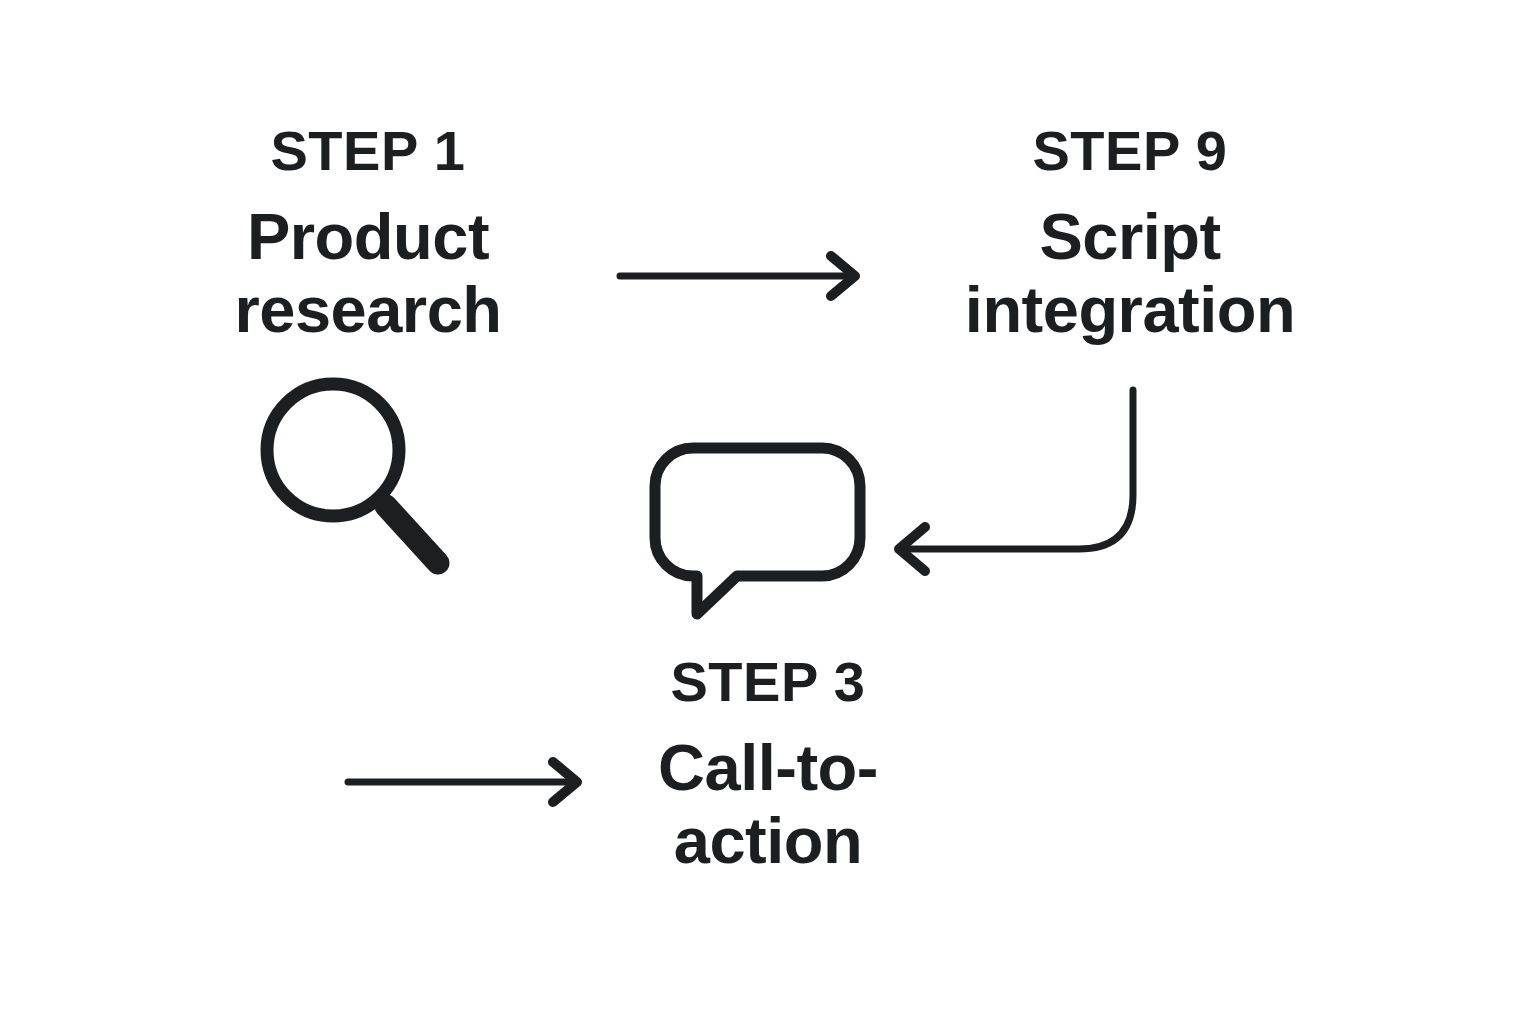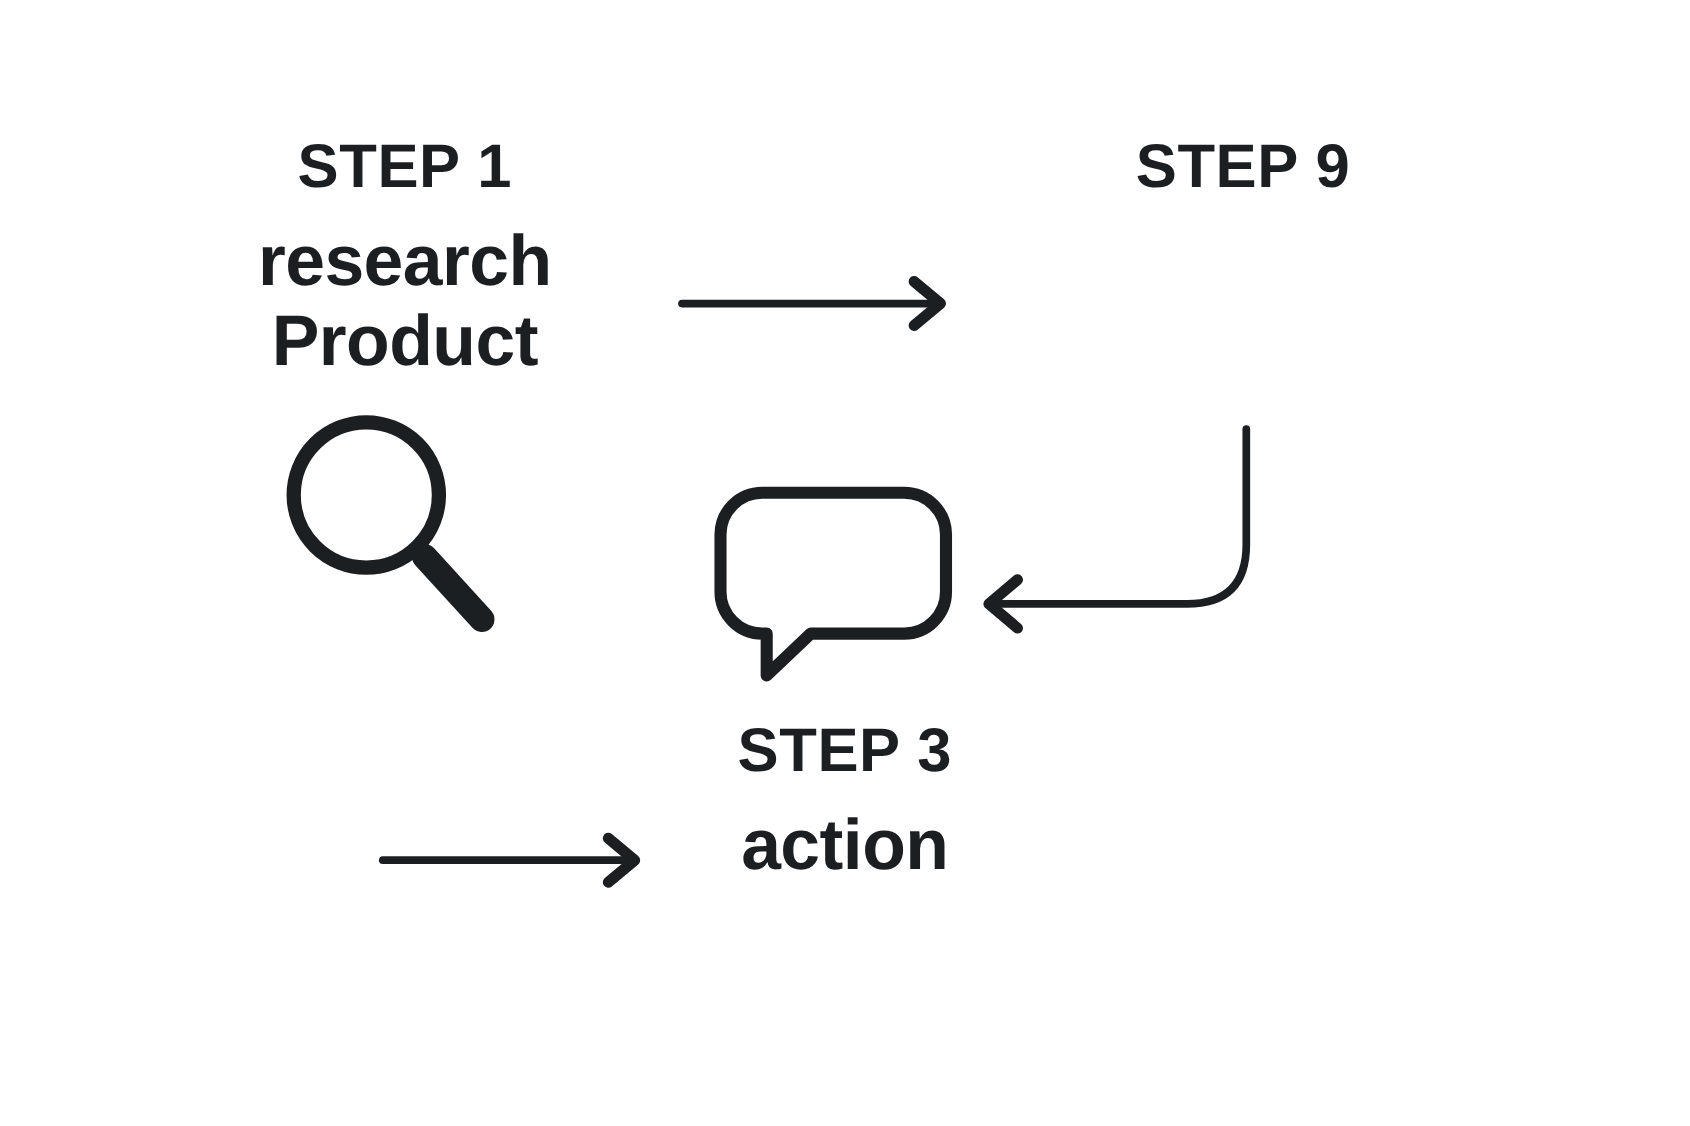--- a/index.html
+++ b/index.html
@@ -47,32 +47,37 @@
   svg { color: var(--ink, #1c1f21); }
 </style>
 </head>
 <body>
 
 <div class="canvas" style="--ink: #1c1f21; --bg: #ffffff;">
 
   <div class="step step1">
     <div class="step-label">STEP 1</div>
     <div class="step-title">
+      <div>Product</div>
       <div>research</div>
-      <div>Product</div>
     </div>
   </div>
 
   <div class="step step2">
     <div class="step-label">STEP 9</div>
+    <div class="step-title">
+      <div>Script</div>
+      <div>integration</div>
+    </div>
   </div>
 
   <div class="step step3">
     <div class="step-label">STEP 3</div>
     <div class="step-title">
+      <div>Call-to-</div>
       <div>action</div>
     </div>
   </div>
 
   <svg class="icon magnifier" width="200" height="205" viewBox="0 0 200 205" fill="none" aria-hidden="true">
     <circle cx="80" cy="80" r="66" stroke="currentColor" stroke-width="13"></circle>
     <line x1="133" y1="136" x2="185" y2="193" stroke="currentColor" stroke-width="23" stroke-linecap="round"></line>
   </svg>
 
   <svg class="icon bubble" width="225" height="185" viewBox="0 0 225 185" fill="none" aria-hidden="true">

